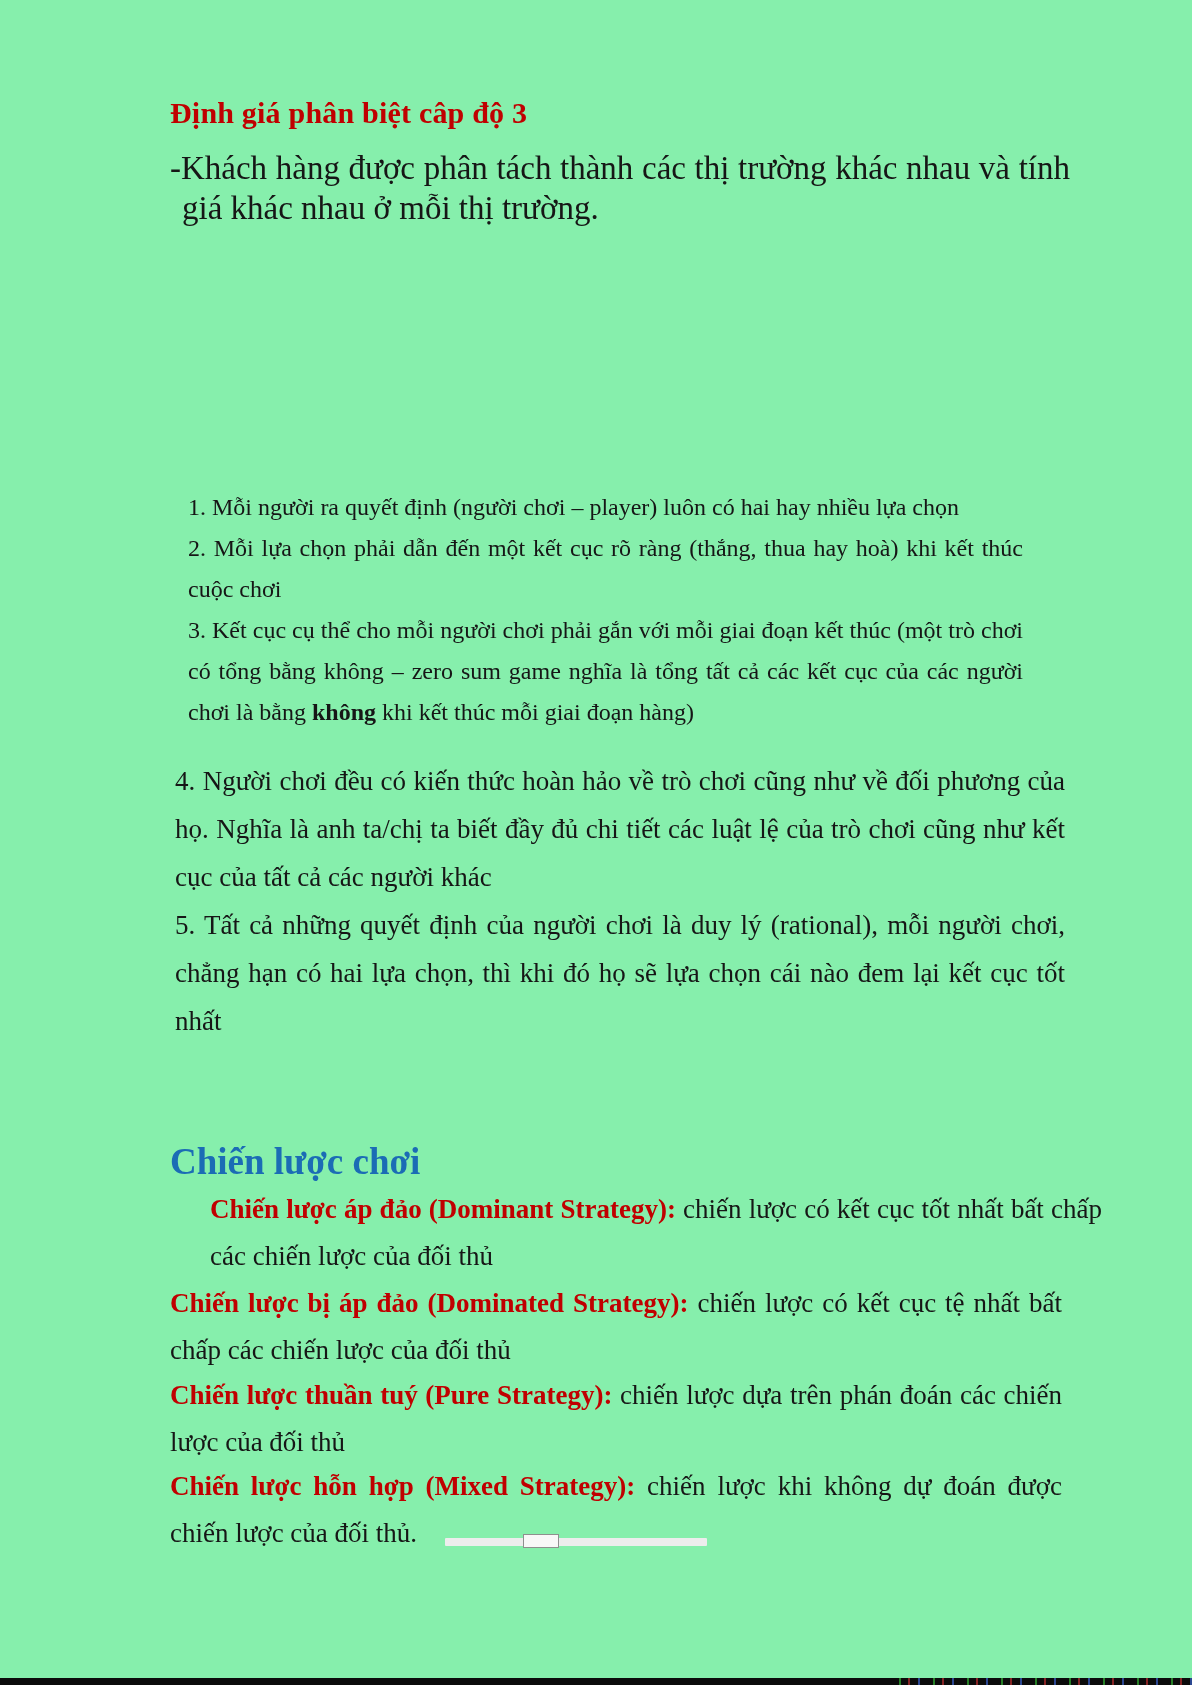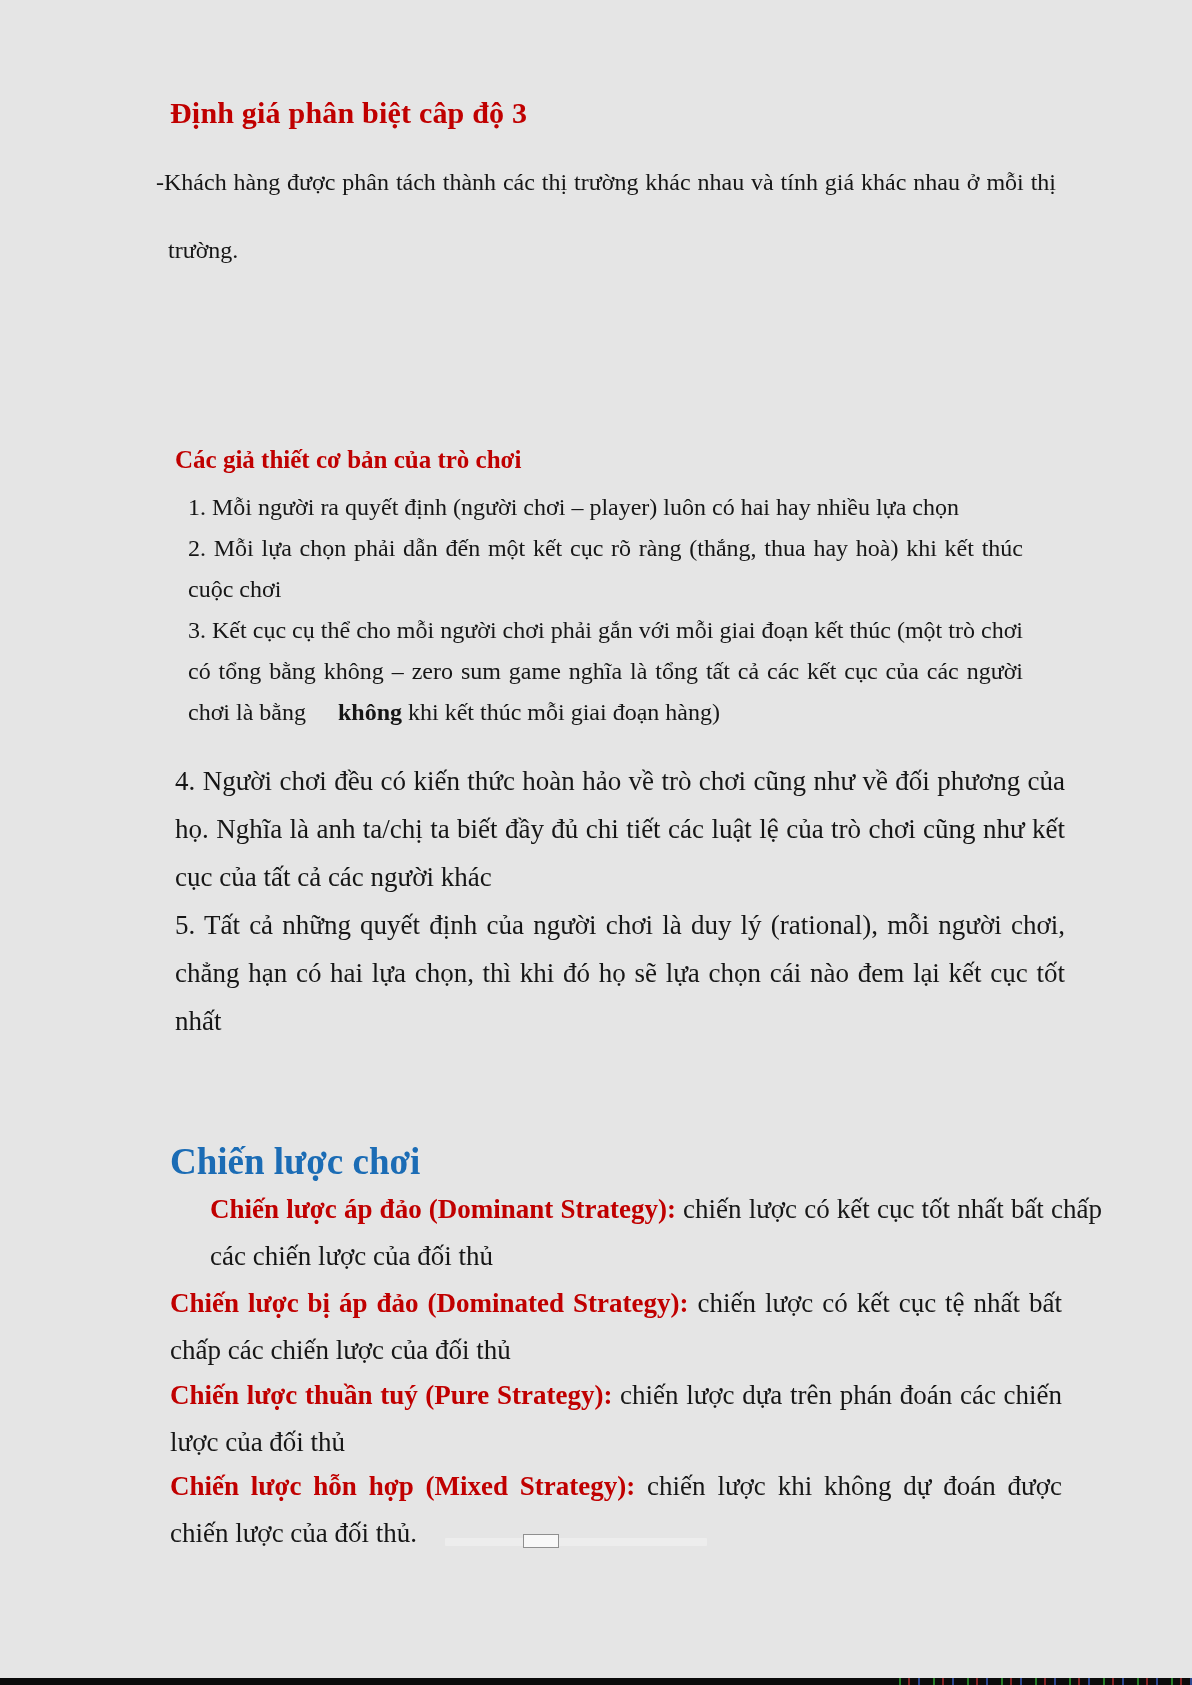--- a/index.html
+++ b/index.html
@@ -6,36 +6,36 @@
     --heading-red: #c00000;
     --heading-blue: #1b6cb5;
     --body-text: #161616;
   }
   * { margin: 0; padding: 0; box-sizing: border-box; }
   html, body { background: #ffffff; }
   .page {
     position: relative;
     width: 1192px;
     height: 1685px;
-    background: #e5e5e5;
+    background: #86efac;
     overflow: hidden;
     font-family: "Liberation Serif", "DejaVu Serif", serif;
     color: var(--body-text);
   }
   .abs { position: absolute; }
 
   .doc-title {
     left: 170px; top: 96px; width: 920px;
     font-size: 30px; font-weight: bold;
     color: var(--heading-red);
     letter-spacing: 0.2px;
   }
   .intro-para {
-    left: 156px; width: 900px;
-    font-size: 24px; line-height: 68px;
+    left: 170px; width: 900px;
+    font-size: 33px; line-height: 40px;
     text-align: justify;
     padding-left: 12px; text-indent: -12px;
   }
   .intro-para.p1 { top: 148px; }
   .intro-para.p2 { top: 258px; }
 
   .red-heading {
     left: 175px; top: 446px; width: 820px;
     font-size: 25px; font-weight: bold;
     color: var(--heading-red);
@@ -48,21 +48,21 @@
   .a1 { top: 487px; }
   .a2 { top: 528px; }
   .a3 { top: 610px; }
   .assumption-large {
     left: 175px; width: 890px;
     font-size: 27px; line-height: 48px;
     text-align: justify;
   }
   .a4 { top: 757px; }
   .a5 { top: 901px; }
-  .bold-inline { font-weight: bold; margin-left: 26px; }
+  .bold-inline { font-weight: bold; }
 
   .blue-heading {
     left: 170px; top: 1140px; width: 500px;
     font-size: 37px; font-weight: bold;
     color: var(--heading-blue);
   }
   .strategy-para {
     left: 170px; width: 892px;
     font-size: 27px; line-height: 47px;
     text-align: justify;
@@ -98,21 +98,20 @@
 </style>
 </head>
 <body>
 
 <div class="page">
 
   <div class="abs doc-title">Định giá phân biệt câp độ 3</div>
 
   <div class="abs intro-para p1">-Khách hàng được phân tách thành các thị trường khác nhau và tính giá khác nhau ở mỗi thị trường.</div>
 
-  <div class="abs red-heading">Các giả thiết cơ bản của trò chơi</div>
 
   <div class="abs assumption-small a1">1. Mỗi người ra quyết định (người chơi – player) luôn có hai hay nhiều lựa chọn</div>
   <div class="abs assumption-small a2">2. Mỗi lựa chọn phải dẫn đến một kết cục rõ ràng (thắng, thua hay hoà) khi kết thúc cuộc chơi</div>
   <div class="abs assumption-small a3"><span>3. Kết cục cụ thể cho mỗi người chơi phải gắn với mỗi giai đoạn kết thúc (một trò chơi có tổng bằng không – zero sum game nghĩa là tổng tất cả các kết cục của các người chơi là bằng </span><span class="bold-inline">không</span><span> khi kết thúc mỗi giai đoạn hàng)</span></div>
 
   <div class="abs assumption-large a4">4. Người chơi đều có kiến thức hoàn hảo về trò chơi cũng như về đối phương của họ. Nghĩa là anh ta/chị ta biết đầy đủ chi tiết các luật lệ của trò chơi cũng như kết cục của tất cả các người khác</div>
   <div class="abs assumption-large a5">5. Tất cả những quyết định của người chơi là duy lý (rational), mỗi người chơi, chẳng hạn có hai lựa chọn, thì khi đó họ sẽ lựa chọn cái nào đem lại kết cục tốt nhất</div>
 
   <div class="abs blue-heading">Chiến lược chơi</div>
 

